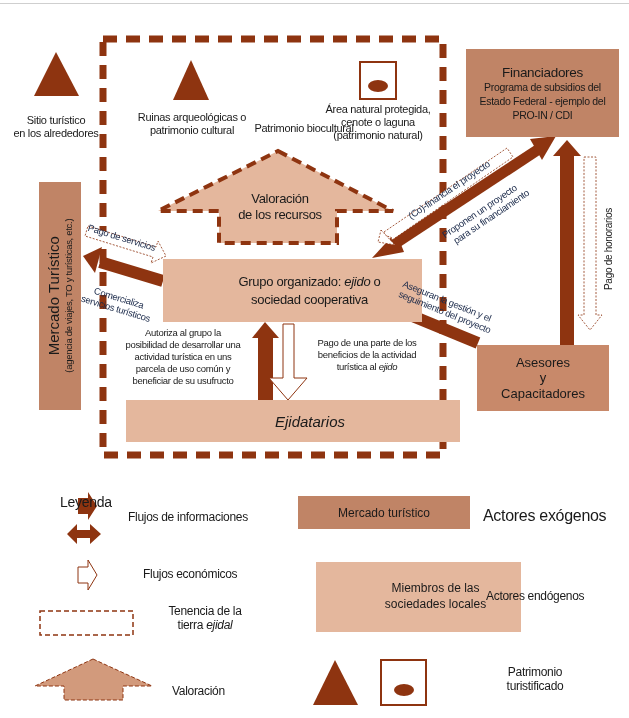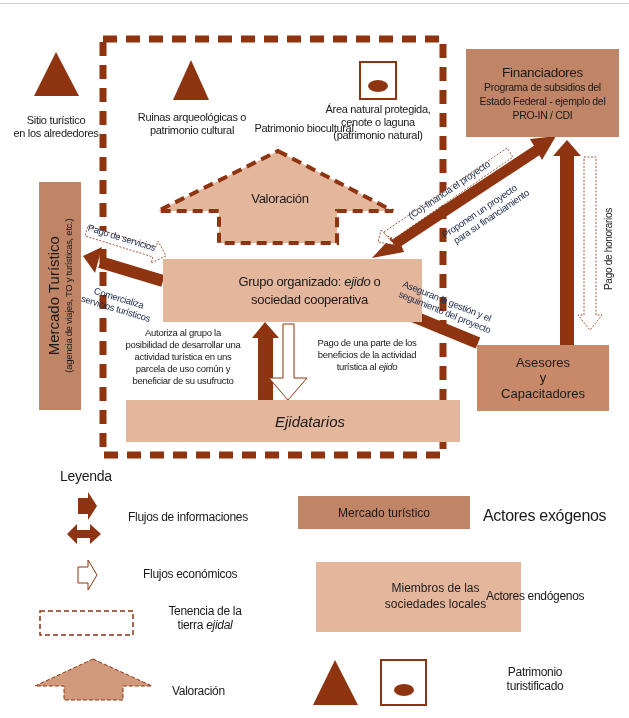--- a/index.html
+++ b/index.html
@@ -92,20 +92,21 @@
 en los alrededores</div>
 <div class="lbl" style="left:244px; top:74px; width:120px;margin-top:48px;">Patrimonio biocultural</div>
 <div class="lbl" style="left:130px; top:111px; width:124px; white-space:pre-line;">Ruinas arqueológicas o
 patrimonio cultural</div>
 <div class="lbl" style="left:314px; top:103px; width:128px; white-space:pre-line;">Área natural protegida,
 cenote o laguna
 (patrimonio natural)</div>
 
 <div class="lbl" style="left:210px; top:191px; width:140px; font-size:13px;">
   <div>Valoración</div>
+  <div>de los recursos</div>
 </div>
 
 <div class="box endo" style="left:163px; top:259px; width:225px; height:63px; font-size:13px; letter-spacing:-0.3px; line-height:1.35;">
   <div><span>Grupo organizado: </span><i>ejido</i><span> o</span></div>
   <div>sociedad cooperativa</div>
 </div>
 
 <div class="box endo" style="left:126px; top:400px; width:300px; height:42px; font-size:15px;">
   <i>Ejidatarios</i>
 </div>
@@ -149,21 +150,21 @@
 posibilidad de desarrollar una
 actividad turística en uns
 parcela de uso común y
 beneficiar de su usufructo</div>
 <div class="lbl" style="left:306px; top:337px; width:122px; font-size:9.5px; line-height:1.25;">
   <span style="white-space:pre-line;">Pago de una parte de los
 beneficios de la actividad
 turística al </span><i>ejido</i>
 </div>
 
-<div class="lbl" style="left:60px; top:468px; font-size:14px; text-align:right;">Leyenda</div>
+<div class="lbl" style="left:60px; top:494px; font-size:14px; text-align:right;">Leyenda</div>
 <div class="lbl" style="left:128px; top:510px; font-size:12px; text-align:left; white-space:nowrap;">Flujos de informaciones</div>
 <div class="lbl" style="left:143px; top:567px; font-size:12px; text-align:left; white-space:nowrap;">Flujos económicos</div>
 <div class="lbl" style="left:160px; top:604px; width:90px; font-size:12px;">
   <div>Tenencia de la</div>
   <div><span>tierra </span><i>ejidal</i></div>
 </div>
 <div class="lbl" style="left:172px; top:684px; font-size:12px; text-align:left;">Valoración</div>
 
 <div class="box exo" style="left:298px; top:496px; width:172px; height:33px; font-size:12px;">
   <span>Mercado turístico</span>

